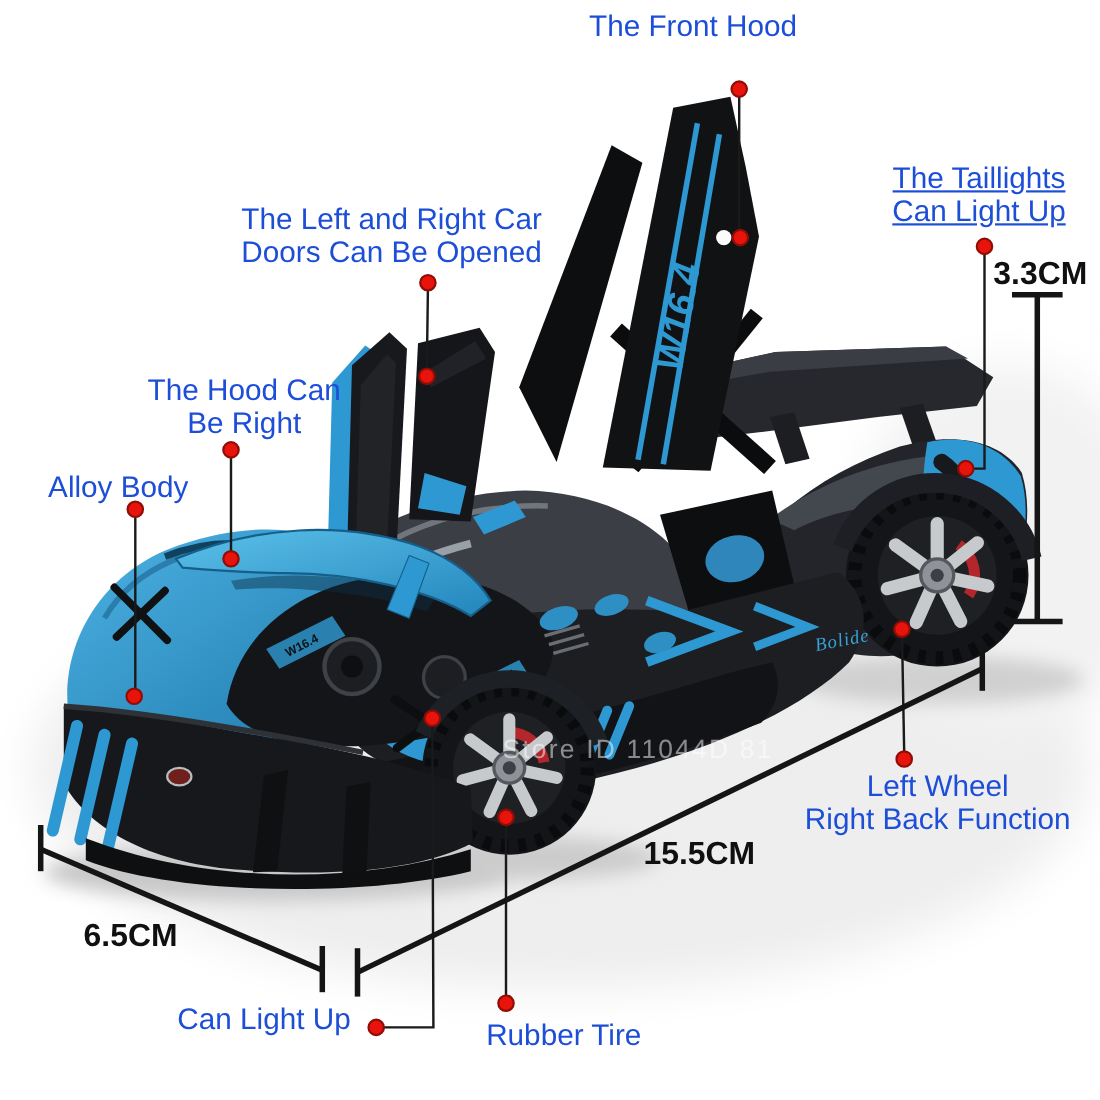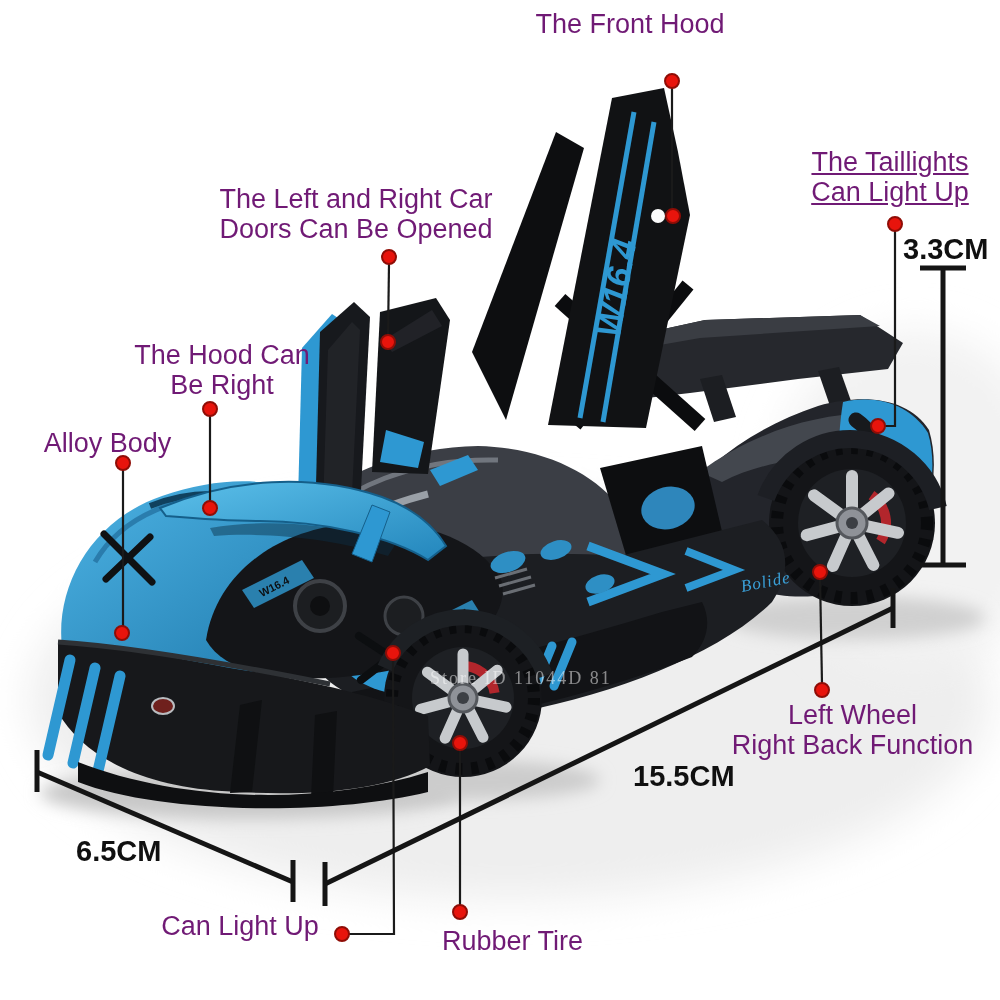--- a/index.html
+++ b/index.html
@@ -1,26 +1,26 @@
 <!DOCTYPE html>
 <html><head>
 <meta charset="utf-8">
 <style>
   html,body{margin:0;padding:0;background:#ffffff;}
   .stage{position:relative;width:1000px;height:1000px;background:#ffffff;overflow:hidden;
          font-family:"Liberation Sans",sans-serif;}
   .art{position:absolute;left:0;top:0;}
-  .label{position:absolute;color:#701a75;font-size:27px;line-height:30px;text-align:center;
+  .label{position:absolute;color:#1d4ed8;font-size:27px;line-height:30px;text-align:center;
          font-family:"Liberation Sans",sans-serif;white-space:nowrap;}
   .label span{display:block;}
   .dim{position:absolute;color:#101010;font-size:29px;font-weight:700;letter-spacing:0px;
        font-family:"Liberation Sans",sans-serif;white-space:nowrap;}
   .watermark{position:absolute;left:430px;top:668px;width:300px;color:rgba(255,255,255,0.5);
-             font-size:18px;letter-spacing:2px;font-family:Liberation Serif, serif;
-             white-space:nowrap;z-index:3;}
+             font-size:24px;letter-spacing:2px;font-family:Liberation Sans, sans-serif;
+             white-space:nowrap;z-index:3;text-align:center;}
   .overlay{position:absolute;left:0;top:0;z-index:4;}
   .lbl-z{z-index:5;}
 </style>
 </head>
 <body>
 
 <div class="stage">
 
   <svg class="art" width="1000" height="1000" viewBox="0 0 1000 1000">
     <defs>
@@ -265,21 +265,21 @@
 
   <div class="label lbl-z" style="left:30px;top:428px;width:155px;">
     <span>Alloy Body</span>
   </div>
 
   <div class="label lbl-z" style="left:705px;top:700px;width:295px;">
     <span>Left Wheel</span>
     <span>Right Back Function</span>
   </div>
 
-  <div class="dim lbl-z" style="left:585px;top:760px;margin-left:48px;">15.5CM</div>
+  <div class="dim lbl-z" style="left:585px;top:760px;">15.5CM</div>
 
   <div class="dim lbl-z" style="left:76px;top:835px;">6.5CM</div>
 
   <div class="label lbl-z" style="left:128px;top:911px;width:224px;">
     <span>Can Light Up</span>
   </div>
 
   <div class="label lbl-z" style="left:425px;top:926px;width:175px;">
     <span>Rubber Tire</span>
   </div>

